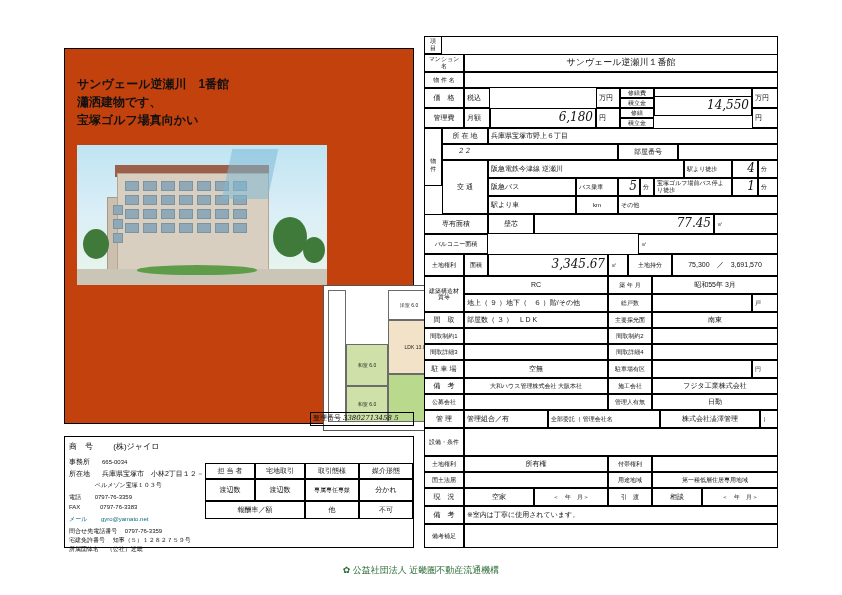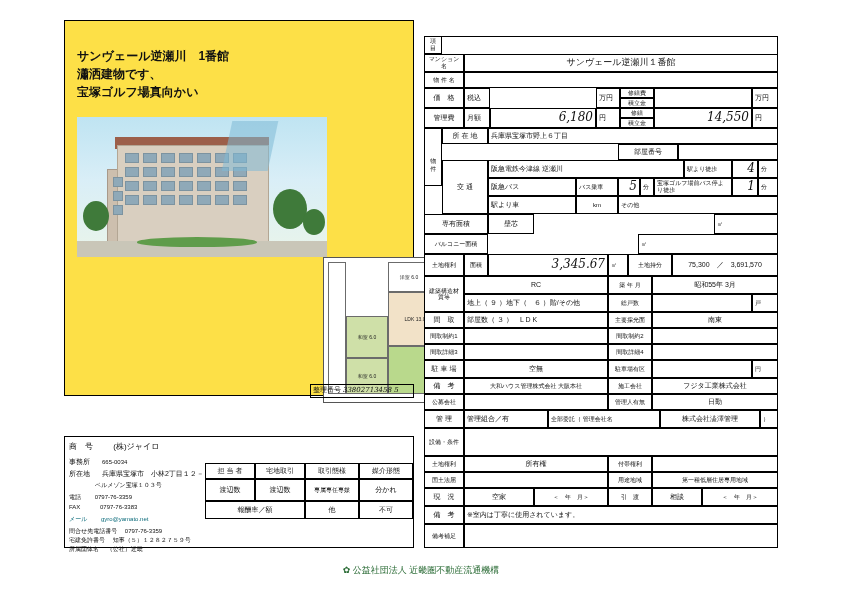--- a/index.html
+++ b/index.html
@@ -13,21 +13,21 @@
   .val{background:#fff;display:flex;align-items:center;}
   .val.r{justify-content:flex-end;}
   .val.c{justify-content:center;}
   .hand{font-family:"DejaVu Serif",serif;font-style:italic;}
   .title{font-size:14px;font-weight:bold;letter-spacing:3px;text-align:center;}
   .sub{font-size:9px;text-align:center;}
   .big{font-size:12px;}
   .small{font-size:7px;}
   .xsmall{font-size:6px;}
   
-  .leftpanel{position:absolute;left:64px;top:20px;width:350px;height:376px;border:1px solid #000;box-sizing:border-box;background:#fde047;}
+  .leftpanel{position:absolute;left:64px;top:48px;width:350px;height:376px;border:1px solid #000;box-sizing:border-box;background:#c2410c;}
   .headline{position:absolute;left:12px;top:26px;font-size:12px;line-height:1.5;font-weight:bold;color:#111;}
   .photo{position:absolute;left:12px;top:96px;width:250px;height:140px;overflow:hidden;border:0;}
   .sky{position:absolute;inset:0;background:linear-gradient(#bfe4f2 0%,#d9eef7 45%,#eaf5ea 100%);}
   .bldg{position:absolute;left:40px;top:28px;width:150px;height:100px;background:#d9cfc0;border:1px solid #b3a694;}
   .bldg2{position:absolute;left:30px;top:52px;width:30px;height:76px;background:#cdbfae;border:1px solid #a8998a;}
   .roof{position:absolute;left:38px;top:20px;width:154px;height:12px;background:#9c5f4a;}
   .win{position:absolute;background:#8fa9b8;border:0.5px solid #7c93a0;}
   .green{position:absolute;background:#5f9c4a;border-radius:50% 50% 45% 45%;}
   .road{position:absolute;left:0;bottom:0;width:100%;height:16px;background:#c9c6b8;}
   .tree{position:absolute;background:#3f7a3a;border-radius:50%;}
@@ -202,27 +202,28 @@
   <div class="cell lbl xsmall" style="left:620px;top:98px;width:34px;height:10px;">積立金</div>
   <div class="cell val r small" style="left:654px;top:88px;width:98px;height:20px;"></div>
   <div class="cell val small" style="left:752px;top:88px;width:26px;height:20px;">万円</div>
 
   <div class="cell lbl small" style="left:424px;top:108px;width:40px;height:20px;">管理費</div>
   <div class="cell val small" style="left:464px;top:108px;width:26px;height:20px;">月額</div>
   <div class="cell val r big hand" style="left:490px;top:108px;width:106px;height:20px;">6,180</div>
   <div class="cell val small" style="left:596px;top:108px;width:24px;height:20px;">円</div>
   <div class="cell lbl xsmall" style="left:620px;top:108px;width:34px;height:10px;">修繕</div>
   <div class="cell lbl xsmall" style="left:620px;top:118px;width:34px;height:10px;">積立金</div>
-  <div class="cell val r big hand" style="left:654px;top:108px;width:98px;height:20px;padding-left:22px;">14,550</div>
+  <div class="cell val r big hand" style="left:654px;top:96px;width:98px;height:20px;padding-left:22px;">14,550</div>
   <div class="cell val small" style="left:752px;top:108px;width:26px;height:20px;">円</div>
 
   <div class="cell lbl vert xsmall" style="left:424px;top:128px;width:18px;height:58px;">物 件</div>
 
   <div class="cell lbl small" style="left:442px;top:128px;width:46px;height:16px;">所 在 地</div>
   <div class="cell val small" style="left:488px;top:128px;width:290px;height:16px;">兵庫県宝塚市野上６丁目</div>
+  <div class="cell val small hand" style="left:442px;top:144px;width:176px;height:16px;padding-left:16px;">2 2</div>
   <div class="cell lbl small" style="left:618px;top:144px;width:60px;height:16px;">部屋番号</div>
   <div class="cell val small" style="left:678px;top:144px;width:100px;height:16px;"></div>
 
   <div class="cell lbl small" style="left:442px;top:160px;width:46px;height:54px;">交 通</div>
   <div class="cell val small" style="left:488px;top:160px;width:196px;height:18px;">阪急電鉄今津線  逆瀬川</div>
   <div class="cell val xsmall" style="left:684px;top:160px;width:48px;height:18px;">駅より徒歩</div>
   <div class="cell val r big hand" style="left:732px;top:160px;width:26px;height:18px;">4</div>
   <div class="cell val xsmall" style="left:758px;top:160px;width:20px;height:18px;">分</div>
 
   <div class="cell val small" style="left:488px;top:178px;width:88px;height:18px;">阪急バス</div>
@@ -232,20 +233,21 @@
   <div class="cell val xsmall" style="left:654px;top:178px;width:78px;height:18px;">宝塚ゴルフ場前バス停より徒歩</div>
   <div class="cell val r big hand" style="left:732px;top:178px;width:26px;height:18px;">1</div>
   <div class="cell val xsmall" style="left:758px;top:178px;width:20px;height:18px;">分</div>
 
   <div class="cell val small" style="left:488px;top:196px;width:88px;height:18px;">駅より車</div>
   <div class="cell val xsmall c" style="left:576px;top:196px;width:42px;height:18px;">km</div>
   <div class="cell val xsmall" style="left:618px;top:196px;width:160px;height:18px;">その他</div>
 
   <div class="cell lbl small" style="left:424px;top:214px;width:64px;height:20px;">専有面積</div>
   <div class="cell val c small" style="left:488px;top:214px;width:46px;height:20px;">壁芯</div>
+  <div class="cell val r big hand" style="left:534px;top:214px;width:180px;height:20px;">77.45</div>
   <div class="cell val xsmall" style="left:714px;top:214px;width:64px;height:20px;">㎡</div>
 
   <div class="cell lbl xsmall" style="left:424px;top:234px;width:64px;height:20px;">バルコニー面積</div>
   <div class="cell val xsmall" style="left:638px;top:234px;width:140px;height:20px;">㎡</div>
 
   <div class="cell lbl xsmall" style="left:424px;top:254px;width:40px;height:22px;">土地権利</div>
   <div class="cell lbl xsmall" style="left:464px;top:254px;width:24px;height:22px;">面積</div>
   <div class="cell val r big hand" style="left:488px;top:254px;width:120px;height:22px;">3,345.67</div>
   <div class="cell val xsmall" style="left:608px;top:254px;width:20px;height:22px;">㎡</div>
   <div class="cell lbl xsmall" style="left:628px;top:254px;width:44px;height:22px;">土地持分</div>

